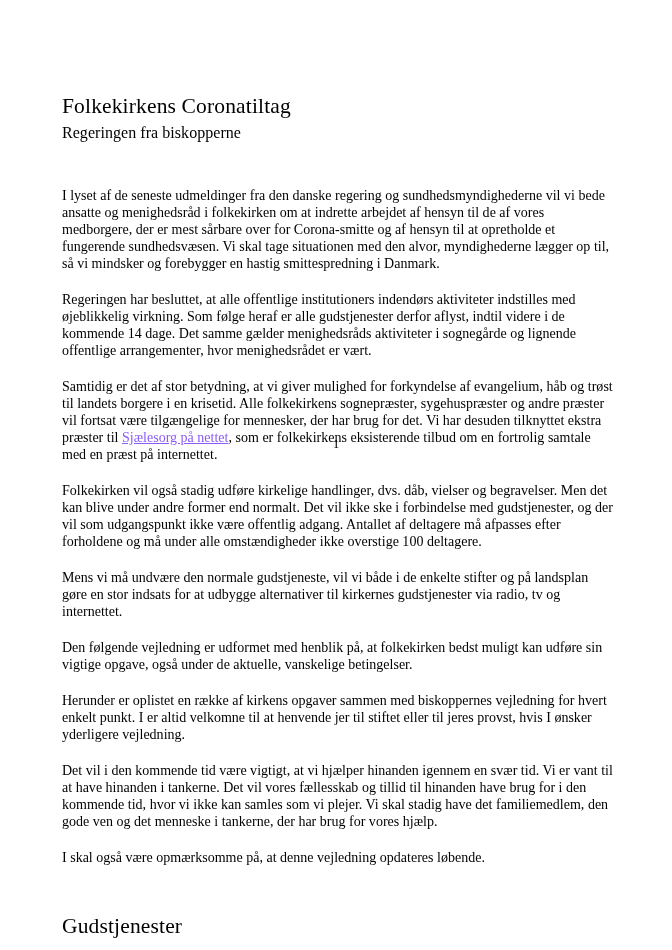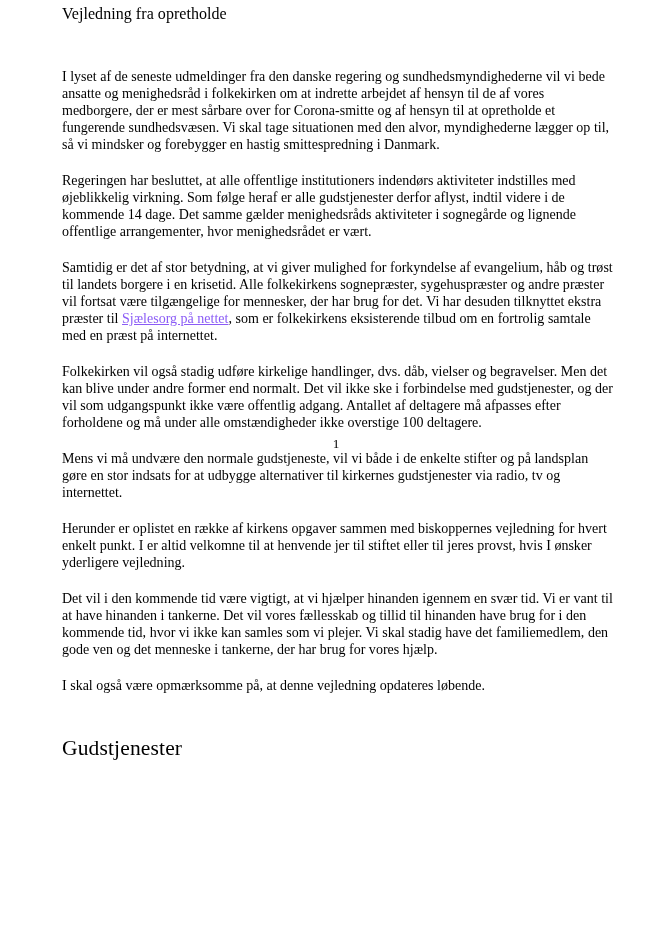--- a/index.html
+++ b/index.html
@@ -48,21 +48,21 @@
     padding-top: 44px;
   }
   p.para {
     font-size: 14px;
     line-height: 17px;
     margin: 0 0 19px 0;
     text-align: left;
     letter-spacing: 0.01px;
   }
   p.para:last-child {
-    margin-bottom: 8px;
+    margin-bottom: 14px;
     font-family: Liberation Serif, serif;
   }
   a.inline-link {
     color: #8b5cf6;
     text-decoration: underline;
     text-underline-offset: 1px;
   }
   .page-number {
     position: absolute;
     left: 0;
@@ -82,35 +82,37 @@
     letter-spacing: 0.15px;
   }
 </style>
 </head>
 <body>
 
 <div class="page">
 
   <div class="content">
 
+    <h1 class="doc-title">Folkekirkens Coronatiltag</h1>
 
-    <h2 class="doc-subtitle">Vejledning fra opretholde</h2>
+    <h2 class="doc-subtitle">Regeringen fra biskopperne</h2>
 
     <div class="body-block">
 
       <p class="para">I lyset af de seneste udmeldinger fra den danske regering og sundhedsmyndighederne vil vi bede ansatte og menighedsråd i folkekirken om at indrette arbejdet af hensyn til de af vores medborgere, der er mest sårbare over for Corona-smitte og af hensyn til at opretholde et fungerende sundhedsvæsen. Vi skal tage situationen med den alvor, myndighederne lægger op til, så vi mindsker og forebygger en hastig smittespredning i Danmark.</p>
 
       <p class="para">Regeringen har besluttet, at alle offentlige institutioners indendørs aktiviteter indstilles med øjeblikkelig virkning. Som følge heraf er alle gudstjenester derfor aflyst, indtil videre i de kommende 14 dage. Det samme gælder menighedsråds aktiviteter i sognegårde og lignende offentlige arrangementer, hvor menighedsrådet er vært.</p>
 
       <p class="para"><span>Samtidig er det af stor betydning, at vi giver mulighed for forkyndelse af evangelium, håb og trøst til landets borgere i en krisetid. Alle folkekirkens sognepræster, sygehuspræster og andre præster vil fortsat være tilgængelige for mennesker, der har brug for det. Vi har desuden tilknyttet ekstra præster til </span><a class="inline-link" href="#">Sjælesorg på nettet</a><span>, som er folkekirkens eksisterende tilbud om en fortrolig samtale med en præst på internettet.</span></p>
 
       <p class="para">Folkekirken vil også stadig udføre kirkelige handlinger, dvs. dåb, vielser og begravelser. Men det kan blive under andre former end normalt. Det vil ikke ske i forbindelse med gudstjenester, og der vil som udgangspunkt ikke være offentlig adgang. Antallet af deltagere må afpasses efter forholdene og må under alle omstændigheder ikke overstige 100 deltagere.</p>
 
       <p class="para">Mens vi må undvære den normale gudstjeneste, vil vi både i de enkelte stifter og på landsplan gøre en stor indsats for at udbygge alternativer til kirkernes gudstjenester via radio, tv og internettet.</p>
 
+      <p class="para">Den følgende vejledning er udformet med henblik på, at folkekirken bedst muligt kan udføre sin vigtige opgave, også under de aktuelle, vanskelige betingelser.</p>
 
       <p class="para">Herunder er oplistet en række af kirkens opgaver sammen med biskoppernes vejledning for hvert enkelt punkt. I er altid velkomne til at henvende jer til stiftet eller til jeres provst, hvis I ønsker yderligere vejledning.</p>
 
       <p class="para">Det vil i den kommende tid være vigtigt, at vi hjælper hinanden igennem en svær tid. Vi er vant til at have hinanden i tankerne. Det vil vores fællesskab og tillid til hinanden have brug for i den kommende tid, hvor vi ikke kan samles som vi plejer. Vi skal stadig have det familiemedlem, den gode ven og det menneske i tankerne, der har brug for vores hjælp.</p>
 
       <p class="para">I skal også være opmærksomme på, at denne vejledning opdateres løbende.</p>
 
     </div>
 
     <h2 class="section-heading">Gudstjenester</h2>

